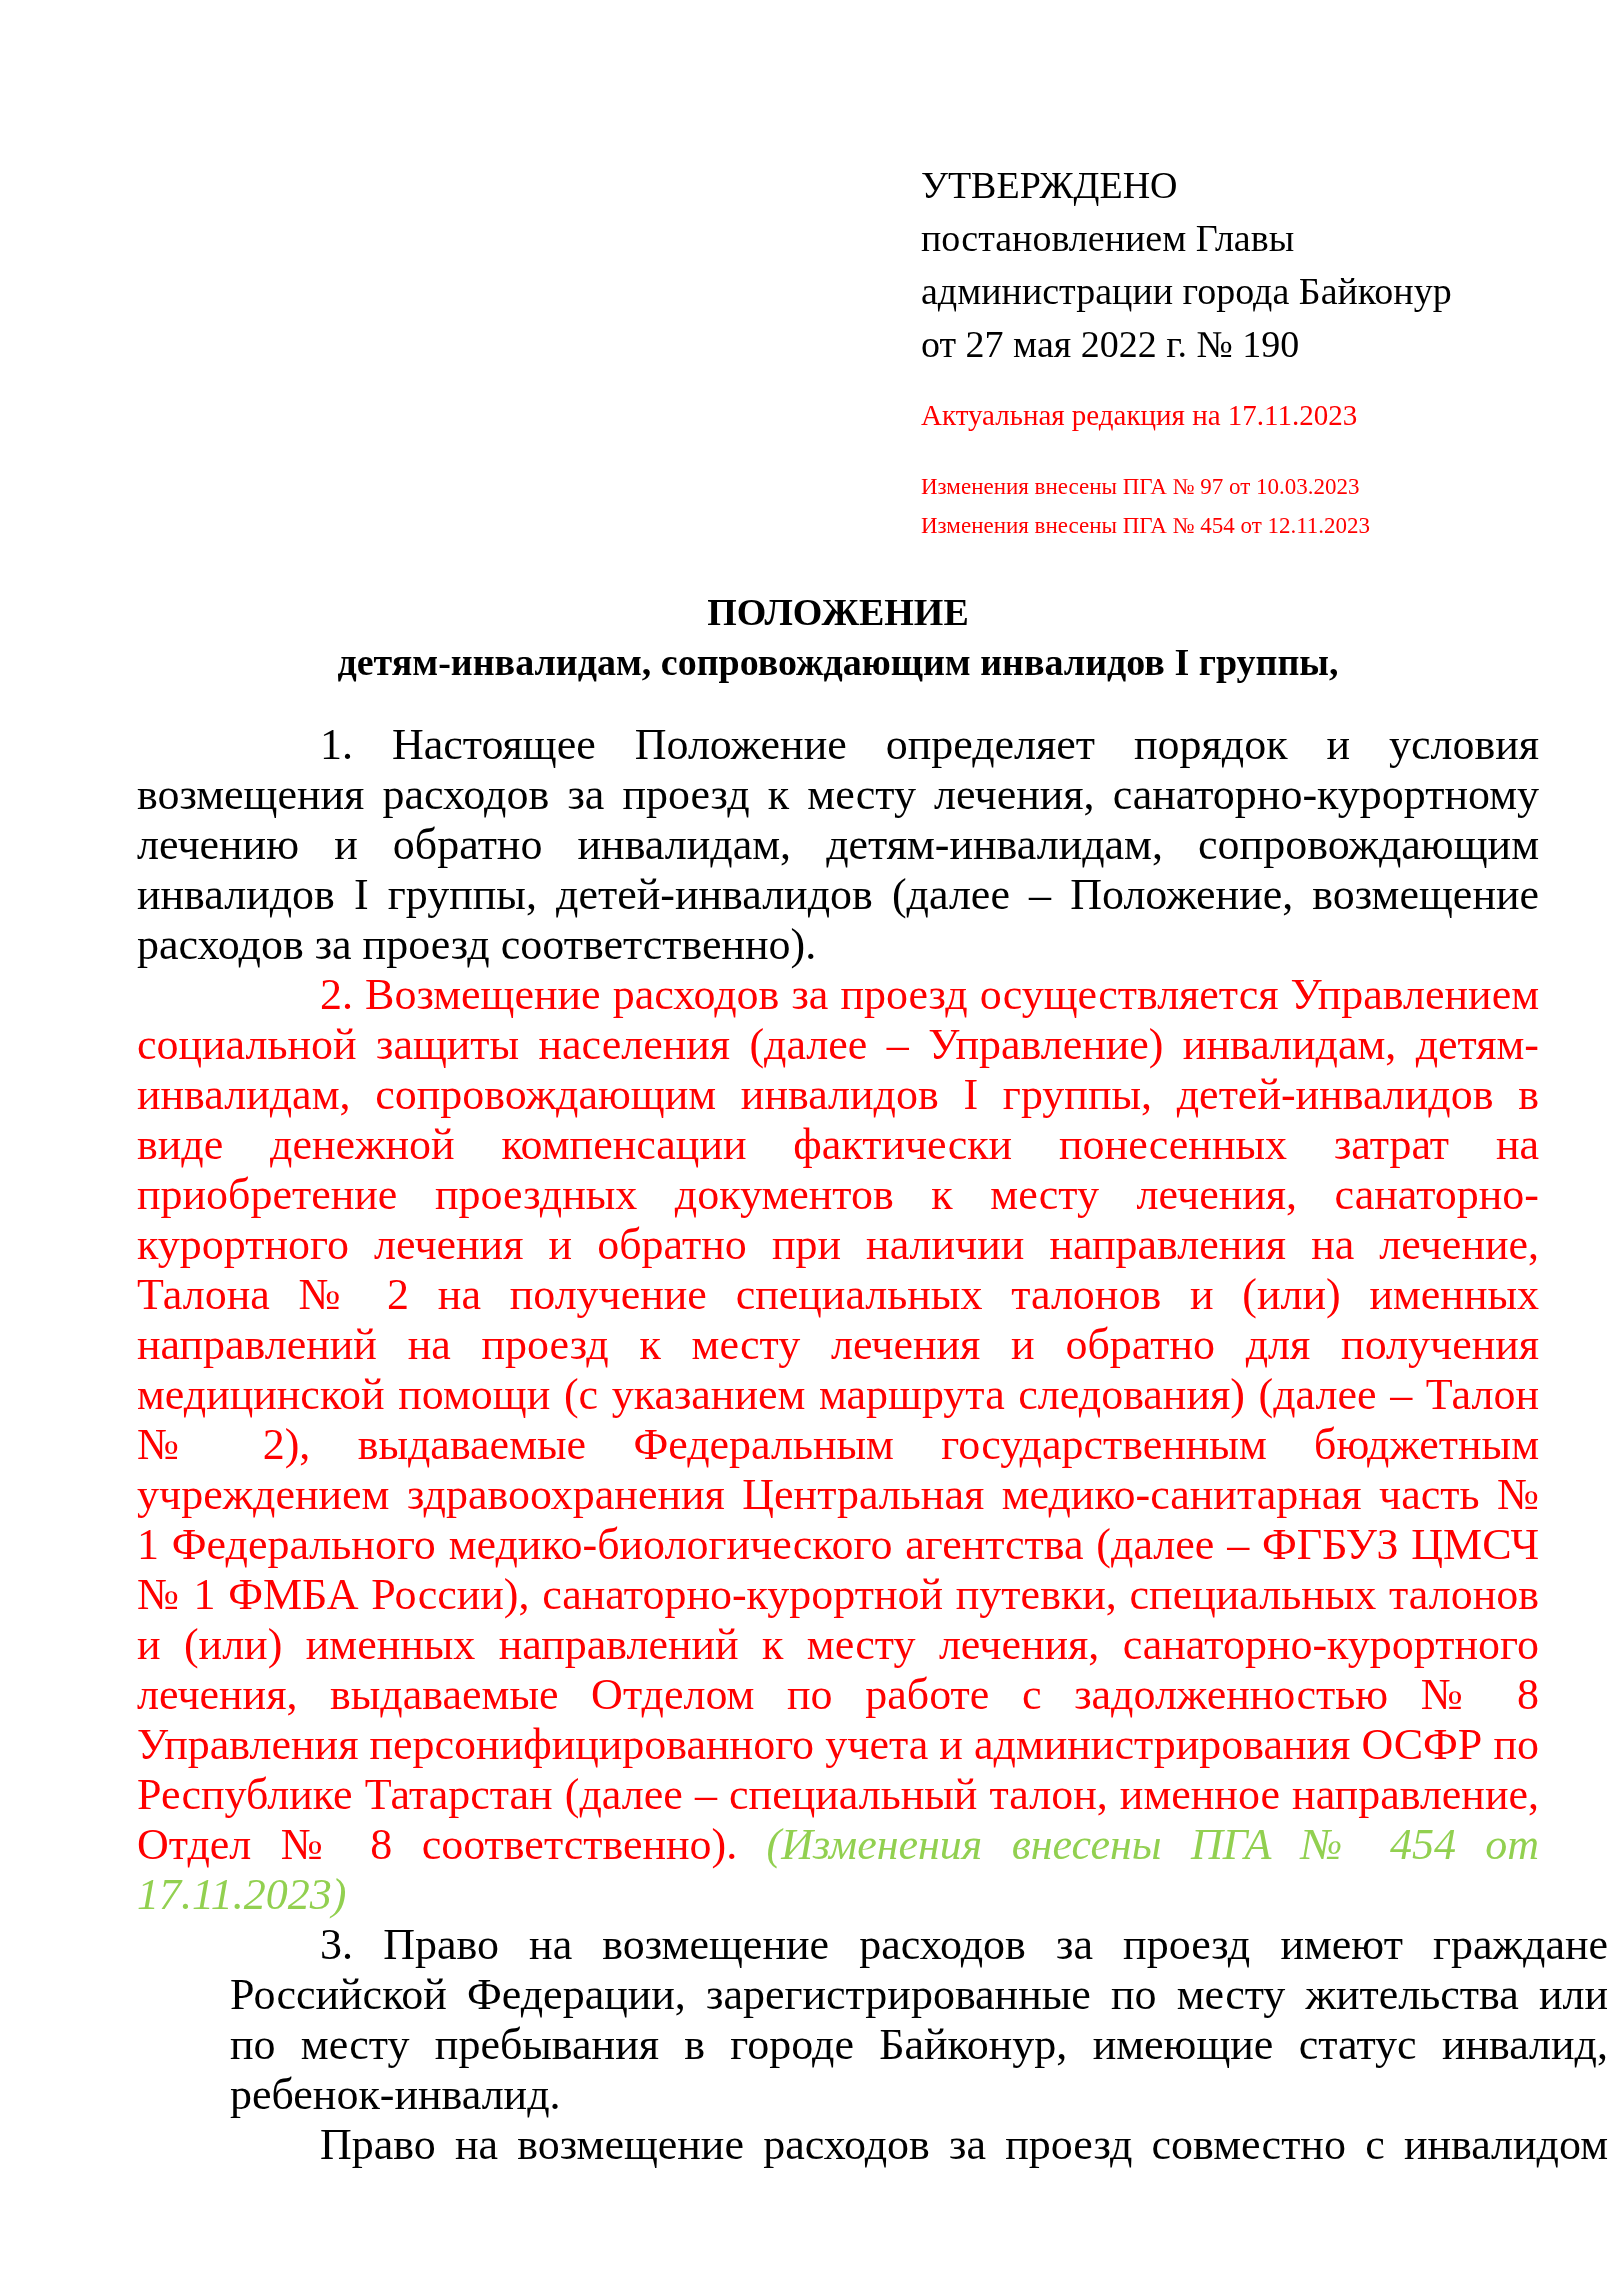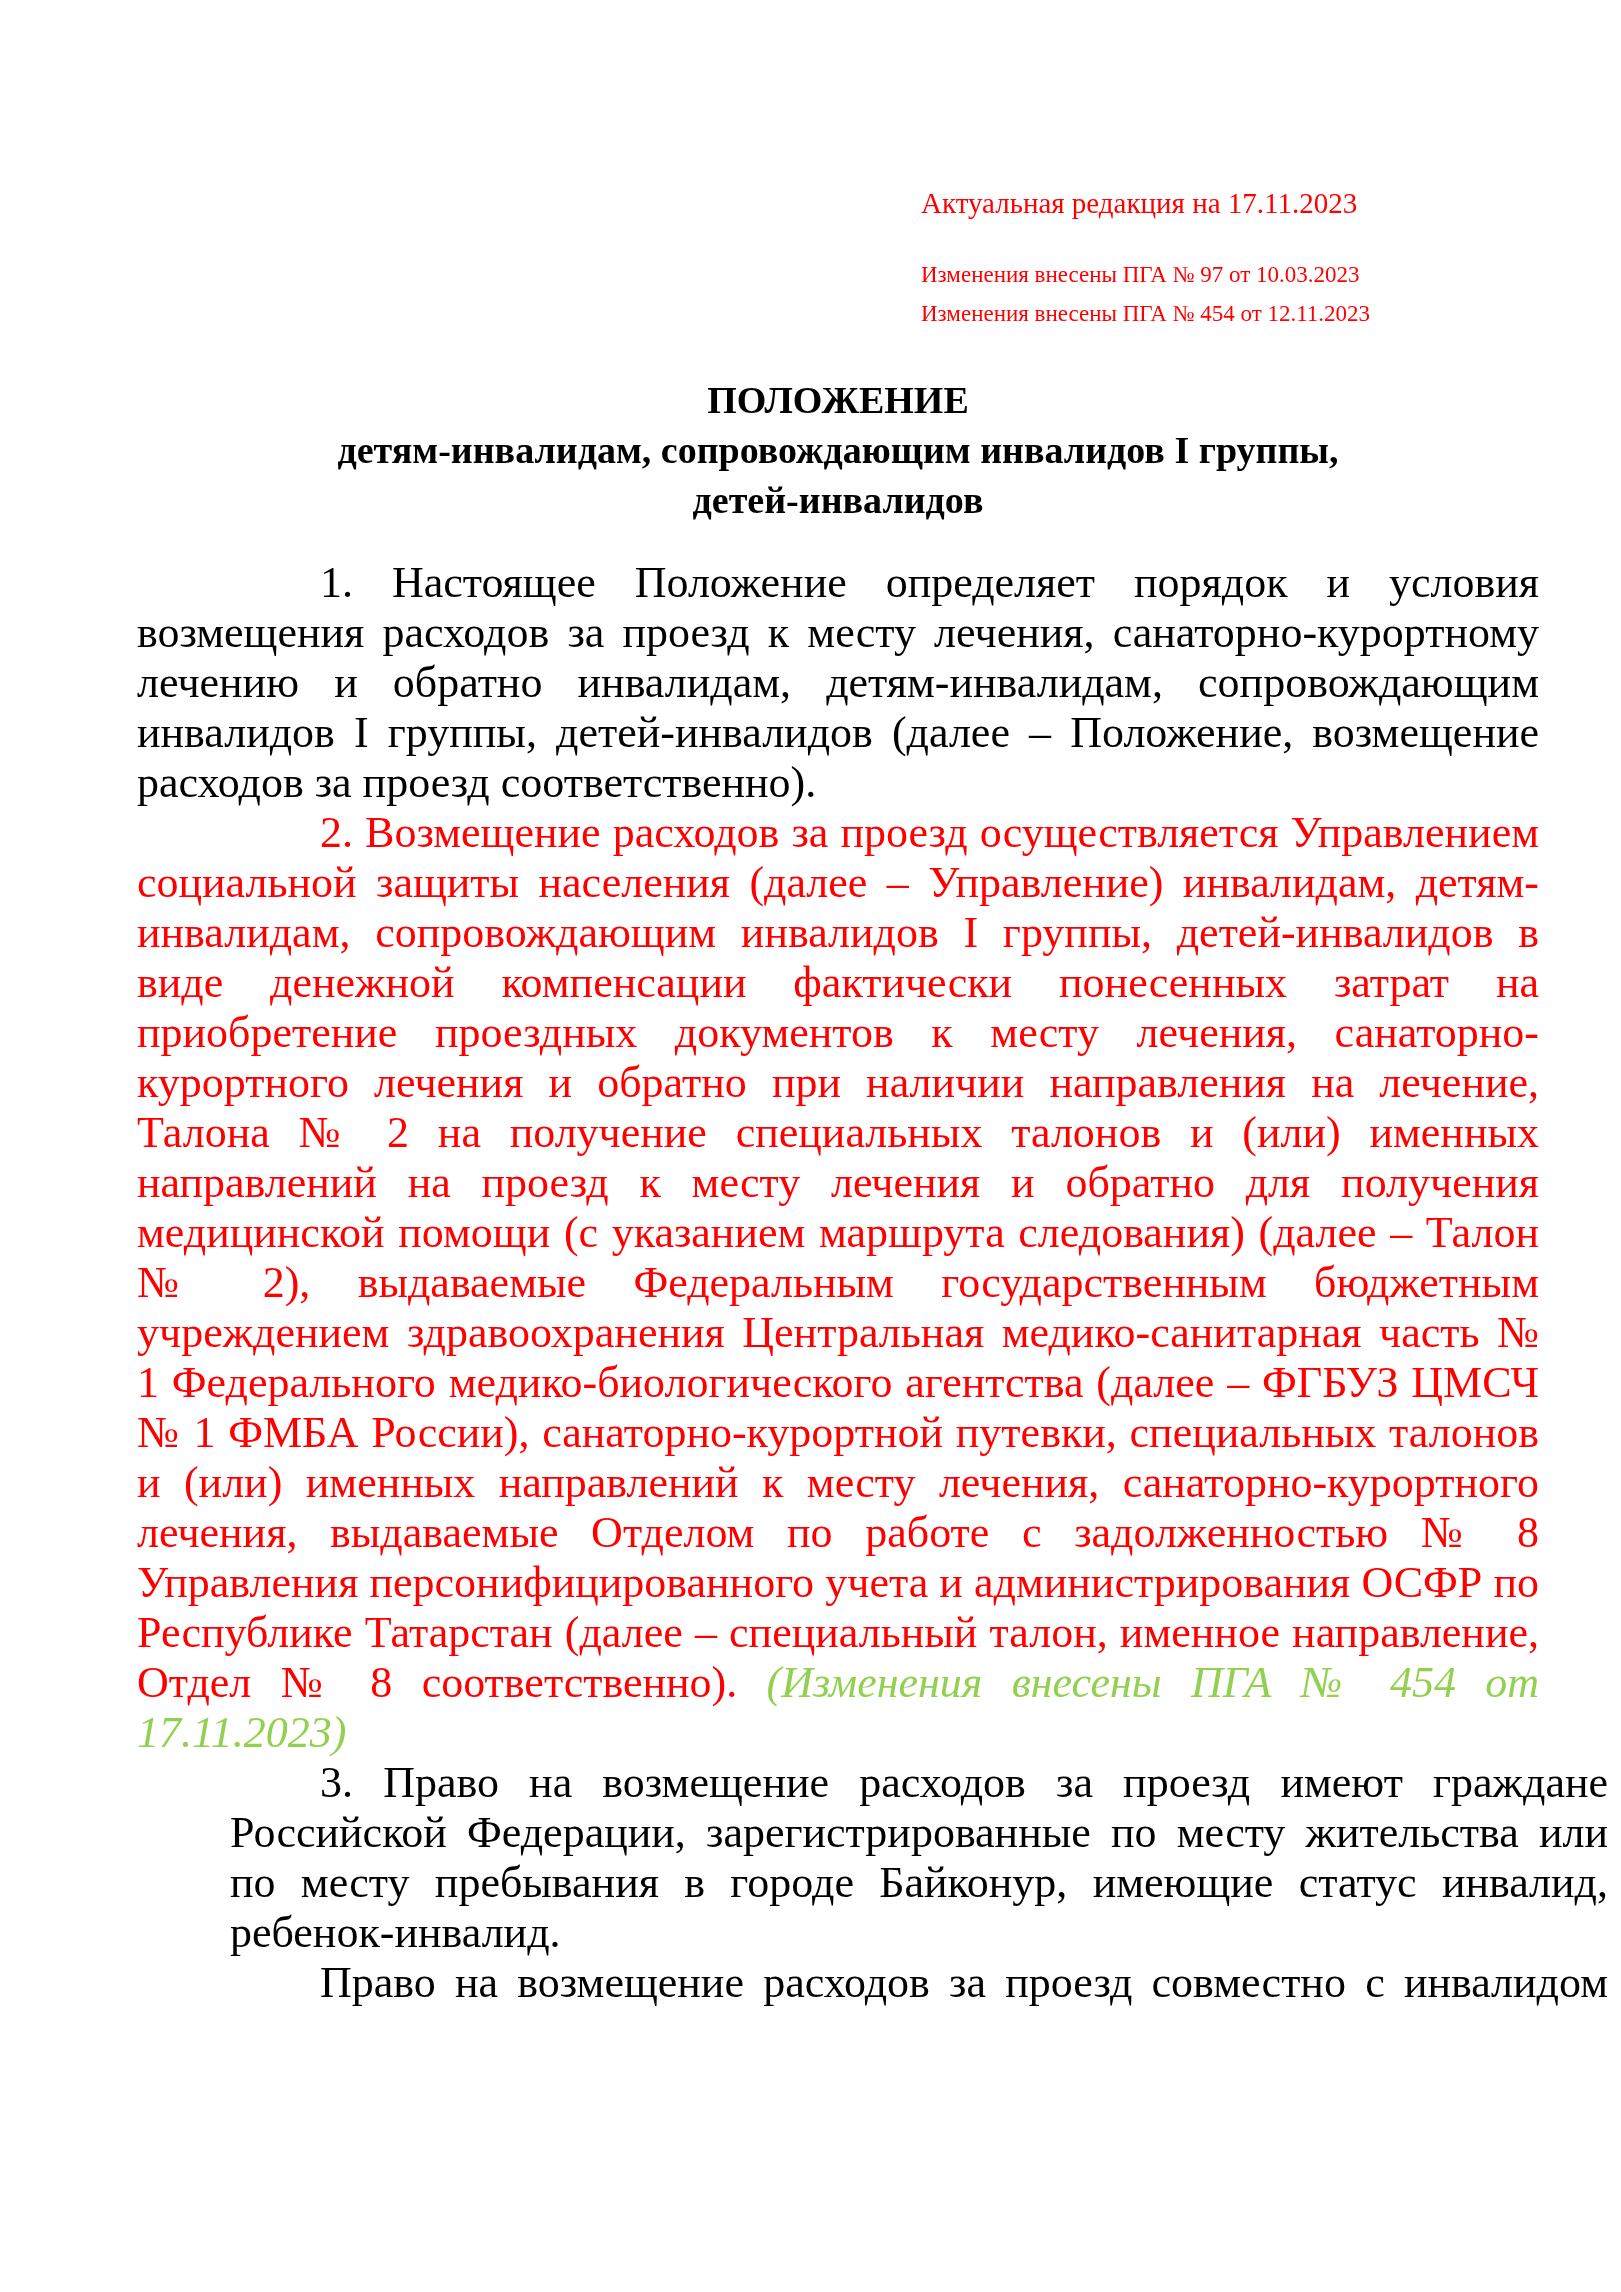--- a/index.html
+++ b/index.html
@@ -72,32 +72,37 @@
   .amendment-inline{
     color:var(--green);
     font-style:italic;
   }
 </style>
 </head>
 <body>
 
 <div class="page">
 
+  <div class="approval">
+    <div>УТВЕРЖДЕНО</div>
+    <div>постановлением Главы</div>
+    <div>администрации города Байконур</div>
+    <div>от 27 мая 2022 г. № 190</div>
+  </div>
 
   <div class="revision">Актуальная редакция на 17.11.2023</div>
 
   <div class="amendments">
     <div>Изменения внесены ПГА № 97 от 10.03.2023</div>
     <div>Изменения внесены ПГА № 454 от 12.11.2023</div>
   </div>
 
   <div class="doc-title">
     <div>ПОЛОЖЕНИЕ</div>
     <div>детям-инвалидам, сопровождающим инвалидов I группы,</div>
-    <div>детей-инвалидов</div>
   </div>
 
   <div class="body-text">
     <p class="para">1. Настоящее Положение определяет порядок и условия возмещения расходов за проезд к месту лечения, санаторно-курортному лечению и обратно инвалидам, детям-инвалидам, сопровождающим инвалидов I группы, детей-инвалидов (далее – Положение, возмещение расходов за проезд соответственно).</p>
     <p class="para red-para"><span>2. Возмещение расходов за проезд осуществляется Управлением социальной защиты населения (далее – Управление) инвалидам, детям-инвалидам, сопровождающим инвалидов I группы, детей-инвалидов в виде денежной компенсации фактически понесенных затрат на приобретение проездных документов к месту лечения, санаторно-курортного лечения и обратно при наличии направления на лечение, Талона № 2 на получение специальных талонов и (или) именных направлений на проезд к месту лечения и обратно для получения медицинской помощи (с указанием маршрута следования) (далее – Талон № 2), выдаваемые Федеральным государственным бюджетным учреждением здравоохранения Центральная медико-санитарная часть № 1 Федерального медико-биологического агентства (далее – ФГБУЗ ЦМСЧ № 1 ФМБА России), санаторно-курортной путевки, специальных талонов и (или) именных направлений к месту лечения, санаторно-курортного лечения, выдаваемые Отделом по работе с задолженностью № 8 Управления персонифицированного учета и администрирования ОСФР по Республике Татарстан (далее – специальный талон, именное направление, Отдел № 8 соответственно).</span> <span class="amendment-inline">(Изменения внесены ПГА № 454 от 17.11.2023)</span></p>
     <p class="para shifted">3. Право на возмещение расходов за проезд имеют граждане Российской Федерации, зарегистрированные по месту жительства или по месту пребывания в городе Байконур, имеющие статус инвалид, ребенок-инвалид.</p>
     <p class="para shifted stretch-last">Право на возмещение расходов за проезд совместно с инвалидом</p>
   </div>
 
 </div>

